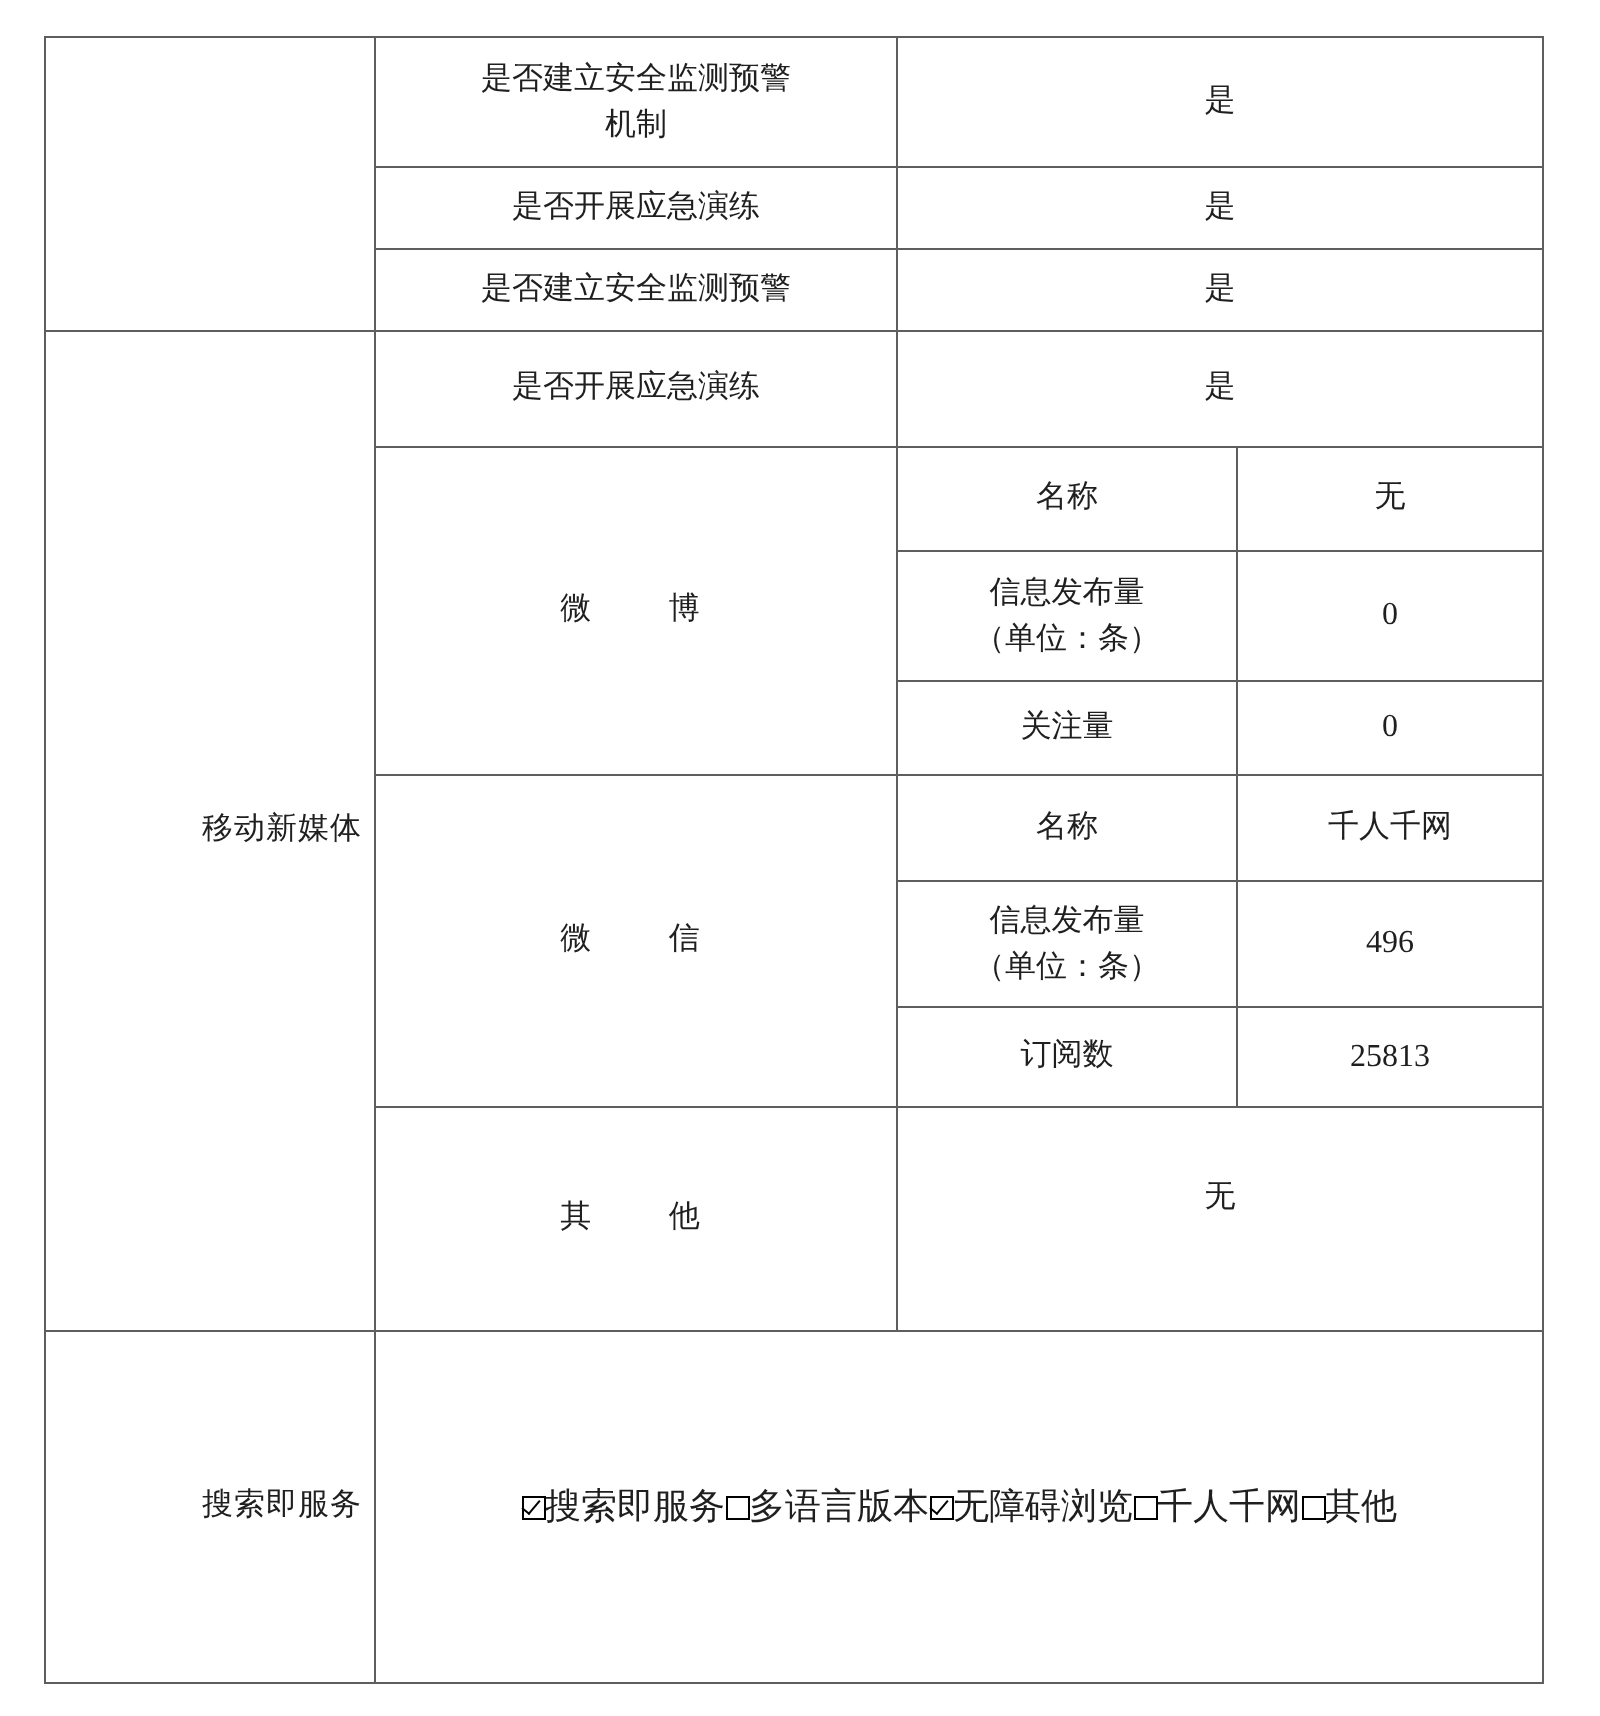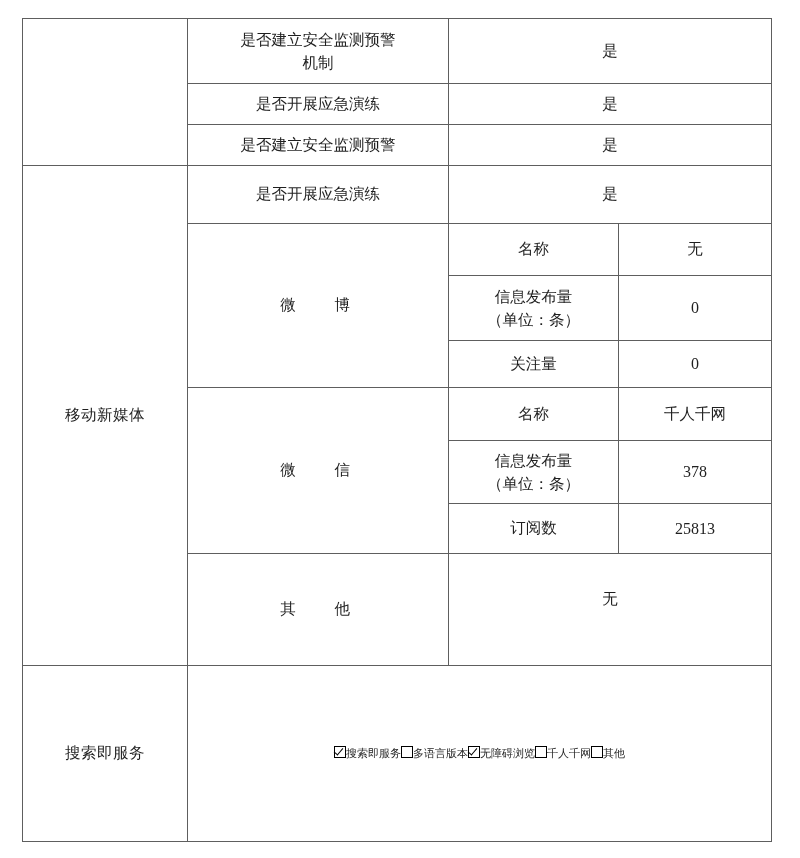--- a/index.html
+++ b/index.html
@@ -53,37 +53,38 @@
   .cell-txt.two-line { line-height: 1.5; }
 
   
   col.c1 { width: 165px; }
   col.c2 { width: 261px; }
   col.c3 { width: 170px; }
   col.c4 { width: 153px; }
 
   .rowlabel {
     letter-spacing: 0.5px;
+    text-align: right;
   }
 
   .spaced2 {
     letter-spacing: 0.75em;
     padding-left: 0.75em;
   }
 
   .num {
     font-family: "Liberation Serif", "DejaVu Serif", serif;
     font-size: 16px;
   }
 
   
   .checkline {
     display: block;
     text-align: left;
-    font-size: 11px;
+    font-size: 18px;
     letter-spacing: 0px;
     white-space: nowrap;
     padding: 0 4px;
   }
   .chk-item {
     display: inline;
     white-space: nowrap;
   }
   .chk-box {
     display: inline-block;
@@ -214,21 +215,21 @@
         <td>
           <span class="cell-txt">千人千网</span>
         </td>
       </tr>
       <tr>
         <td style="height:62px">
           <span class="cell-txt two-line">信息发布量
 （单位：条）</span>
         </td>
         <td>
-          <span class="cell-txt num">378</span>
+          <span class="cell-txt num">496</span>
         </td>
       </tr>
       <tr>
         <td style="height:49px">
           <span class="cell-txt">订阅数</span>
         </td>
         <td>
           <span class="cell-txt num">25813</span>
         </td>
       </tr>

